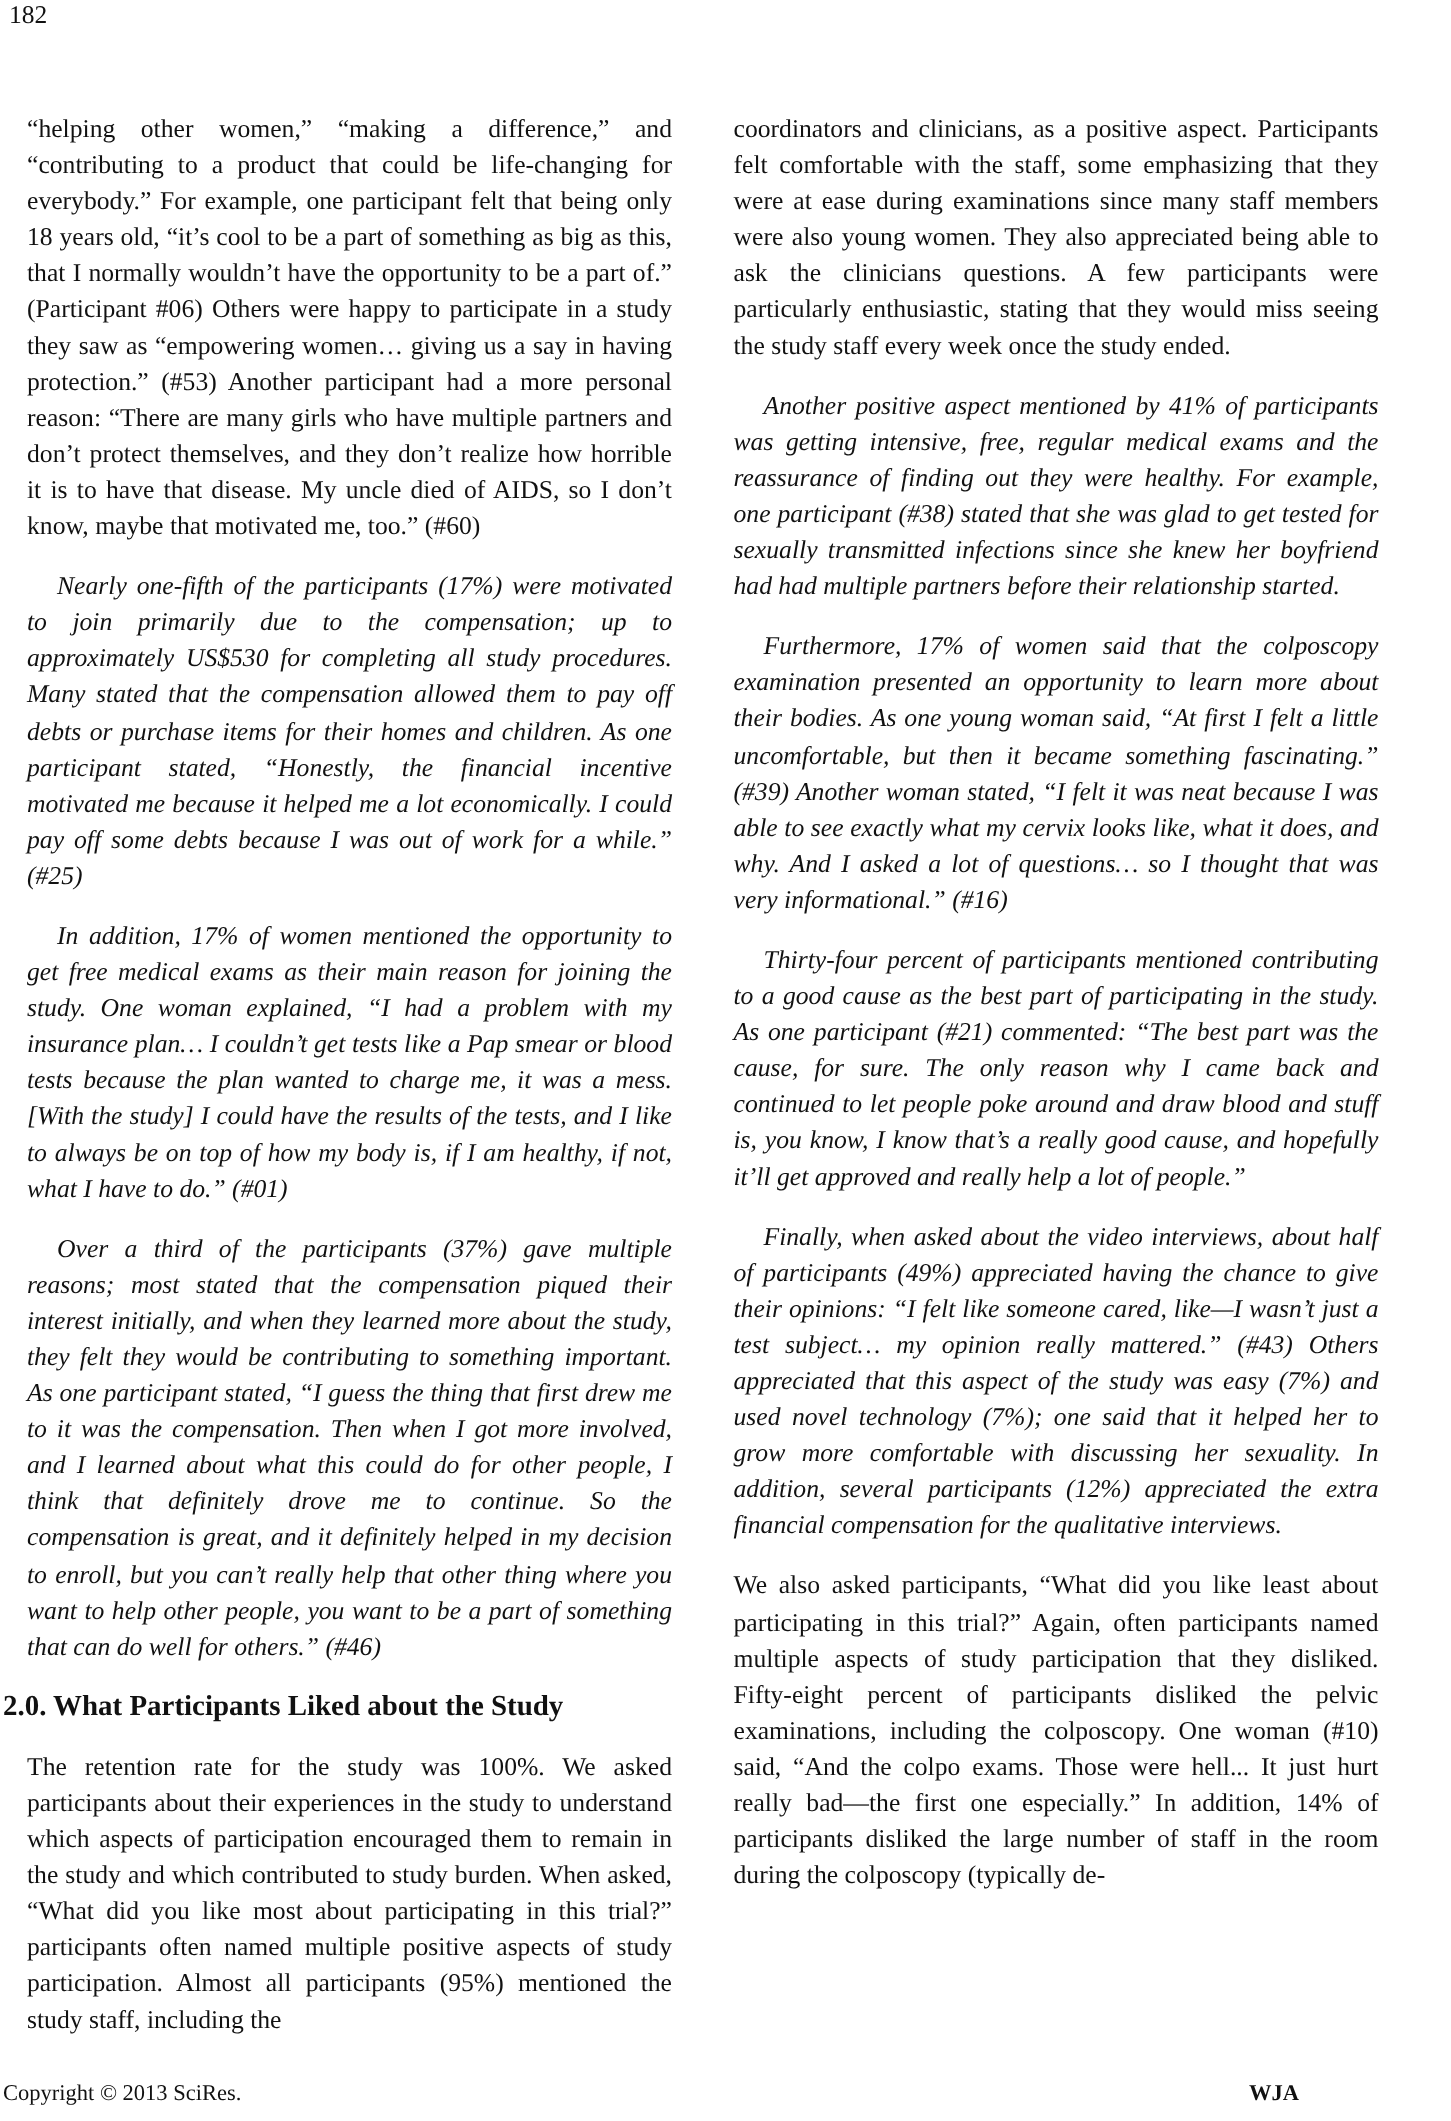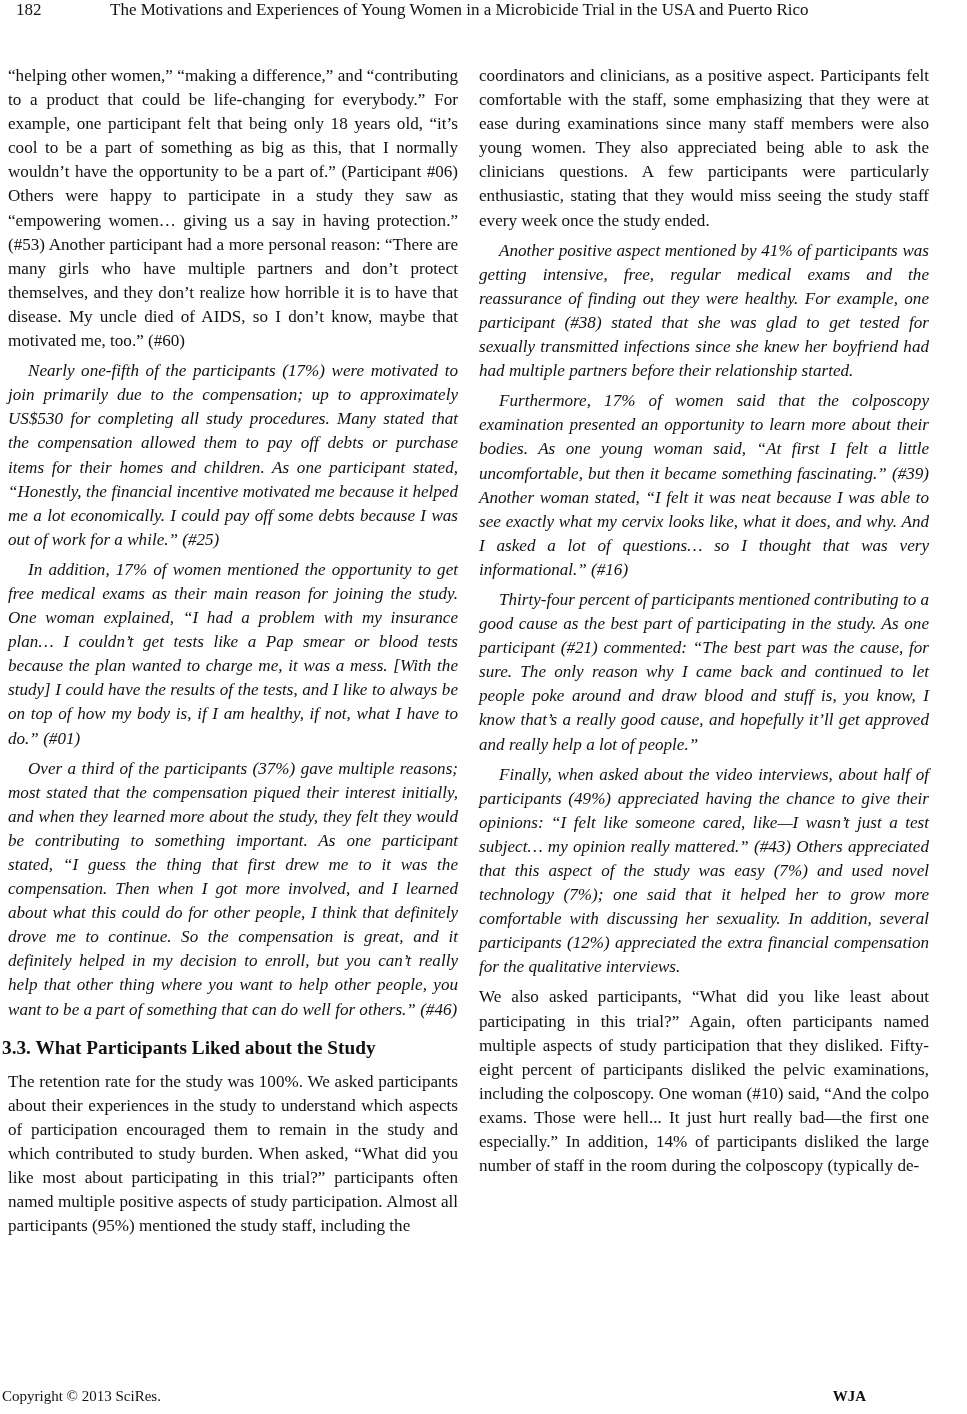--- a/index.html
+++ b/index.html
@@ -5,57 +5,56 @@
     html, body { margin: 0; padding: 0; background: #ffffff; }
     body {
       width: 967px; height: 1414px; position: relative; overflow: hidden;
       font-family: "Liberation Serif", "DejaVu Serif", serif;
       color: #111111;
     }
     .header {
       position: absolute; top: 0; left: 0; width: 967px; height: 22px;
       font-size: 17px; line-height: 20px;
     }
-    .page-num { position: absolute; left: 16px; top: 0; }
+    .page-num { position: absolute; left: 6px; top: 0; }
     .running-title { position: absolute; left: 110px; top: 0; white-space: nowrap; }
     .col {
       position: absolute; top: 58px; width: 462px;
       font-size: 17.1px; line-height: 24.1px; text-align: justify;
       hyphens: none;
     }
     .col-left { left: 2px; }
     .col-right { left: 473px; }
-    .col p { margin: 6px; text-indent: 0; }
+    .col p { margin: 16px; text-indent: 0; }
     .col p.indent { text-indent: 20px; font-style: italic; }
     .col h3 {
       font-family: "Liberation Serif", "DejaVu Serif", serif;
       font-weight: bold; font-size: 19.3px; line-height: 24px;
       margin: 14px 0 10px 0; text-align: left;
     }
     .footer {
       position: absolute; top: 1386px; left: 0; width: 870px; height: 22px;
       font-size: 15px; line-height: 20px;
     }
     .copyright { position: absolute; left: 2px; top: 0; }
     .journal { position: absolute; right: 4px; top: 0; font-weight: bold; }
   </style>
 </head>
 <body>
 
 <div class="header">
   <span class="page-num">182</span>
-  <span class="running-title">The Motivations and Experiences of Young Women in a Microbicide Trial in the USA and Puerto Rico</span>
 </div>
 
 <div class="col col-left">
   <p>“helping other women,” “making a difference,” and “contributing to a product that could be life-changing for everybody.” For example, one participant felt that being only 18 years old, “it’s cool to be a part of something as big as this, that I normally wouldn’t have the opportunity to be a part of.” (Participant #06) Others were happy to participate in a study they saw as “empowering women… giving us a say in having protection.” (#53) Another participant had a more personal reason: “There are many girls who have multiple partners and don’t protect themselves, and they don’t realize how horrible it is to have that disease. My uncle died of AIDS, so I don’t know, maybe that motivated me, too.” (#60)</p>
   <p class="indent">Nearly one-fifth of the participants (17%) were motivated to join primarily due to the compensation; up to approximately US$530 for completing all study procedures. Many stated that the compensation allowed them to pay off debts or purchase items for their homes and children. As one participant stated, “Honestly, the financial incentive motivated me because it helped me a lot economically. I could pay off some debts because I was out of work for a while.” (#25)</p>
   <p class="indent">In addition, 17% of women mentioned the opportunity to get free medical exams as their main reason for joining the study. One woman explained, “I had a problem with my insurance plan… I couldn’t get tests like a Pap smear or blood tests because the plan wanted to charge me, it was a mess. [With the study] I could have the results of the tests, and I like to always be on top of how my body is, if I am healthy, if not, what I have to do.” (#01)</p>
   <p class="indent">Over a third of the participants (37%) gave multiple reasons; most stated that the compensation piqued their interest initially, and when they learned more about the study, they felt they would be contributing to something important. As one participant stated, “I guess the thing that first drew me to it was the compensation. Then when I got more involved, and I learned about what this could do for other people, I think that definitely drove me to continue. So the compensation is great, and it definitely helped in my decision to enroll, but you can’t really help that other thing where you want to help other people, you want to be a part of something that can do well for others.” (#46)</p>
-  <h3>3.3. What Participants Liked about the Study</h3>
+  <h3>2.0. What Participants Liked about the Study</h3>
   <p>The retention rate for the study was 100%. We asked participants about their experiences in the study to understand which aspects of participation encouraged them to remain in the study and which contributed to study burden. When asked, “What did you like most about participating in this trial?” participants often named multiple positive aspects of study participation. Almost all participants (95%) mentioned the study staff, including the</p>
 </div>
 
 <div class="col col-right">
   <p>coordinators and clinicians, as a positive aspect. Participants felt comfortable with the staff, some emphasizing that they were at ease during examinations since many staff members were also young women. They also appreciated being able to ask the clinicians questions. A few participants were particularly enthusiastic, stating that they would miss seeing the study staff every week once the study ended.</p>
   <p class="indent">Another positive aspect mentioned by 41% of participants was getting intensive, free, regular medical exams and the reassurance of finding out they were healthy. For example, one participant (#38) stated that she was glad to get tested for sexually transmitted infections since she knew her boyfriend had had multiple partners before their relationship started.</p>
   <p class="indent">Furthermore, 17% of women said that the colposcopy examination presented an opportunity to learn more about their bodies. As one young woman said, “At first I felt a little uncomfortable, but then it became something fascinating.” (#39) Another woman stated, “I felt it was neat because I was able to see exactly what my cervix looks like, what it does, and why. And I asked a lot of questions… so I thought that was very informational.” (#16)</p>
   <p class="indent">Thirty-four percent of participants mentioned contributing to a good cause as the best part of participating in the study. As one participant (#21) commented: “The best part was the cause, for sure. The only reason why I came back and continued to let people poke around and draw blood and stuff is, you know, I know that’s a really good cause, and hopefully it’ll get approved and really help a lot of people.”</p>
   <p class="indent">Finally, when asked about the video interviews, about half of participants (49%) appreciated having the chance to give their opinions: “I felt like someone cared, like—I wasn’t just a test subject… my opinion really mattered.” (#43) Others appreciated that this aspect of the study was easy (7%) and used novel technology (7%); one said that it helped her to grow more comfortable with discussing her sexuality. In addition, several participants (12%) appreciated the extra financial compensation for the qualitative interviews.</p>
   <p>We also asked participants, “What did you like least about participating in this trial?” Again, often participants named multiple aspects of study participation that they disliked. Fifty-eight percent of participants disliked the pelvic examinations, including the colposcopy. One woman (#10) said, “And the colpo exams. Those were hell... It just hurt really bad—the first one especially.” In addition, 14% of participants disliked the large number of staff in the room during the colposcopy (typically de-</p>

